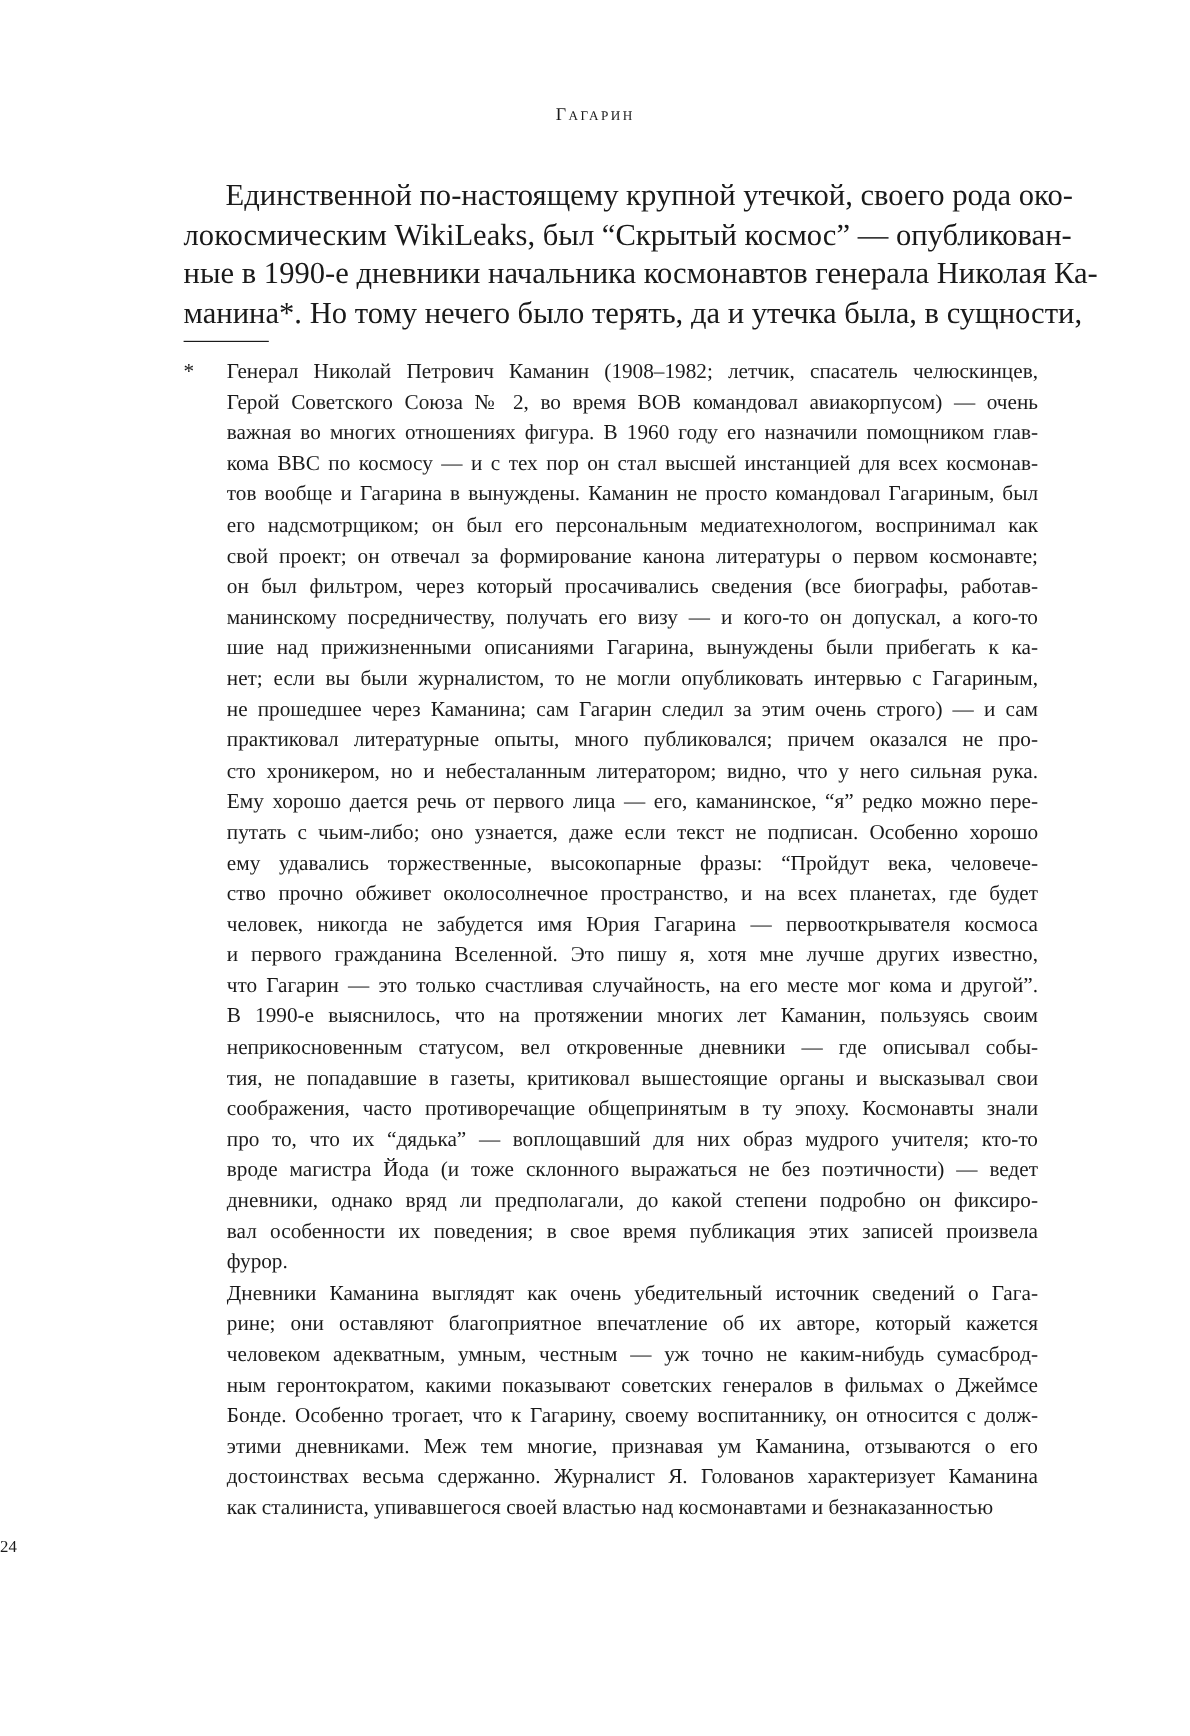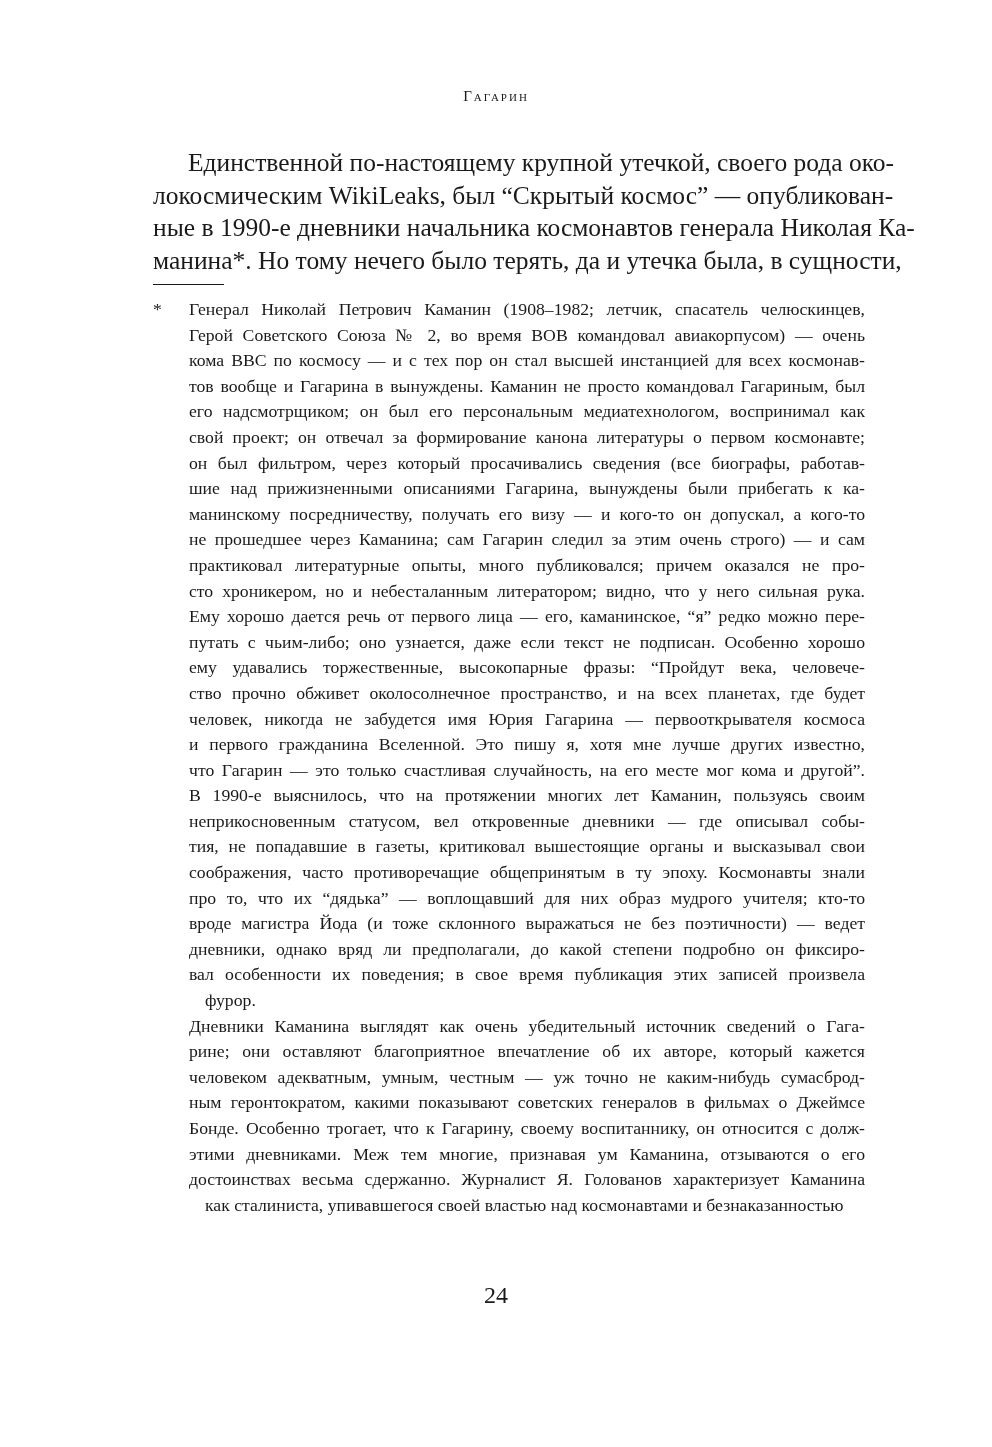--- a/index.html
+++ b/index.html
@@ -9,22 +9,22 @@
                   font-size: 15px; letter-spacing: 2px; font-variant: small-caps; }
   .main-text { position: absolute; top: 147px; left: 153px; width: 712px;
                font-size: 25.5px; line-height: 32.7px; text-align: justify; }
   .main-text .line { display: block; white-space: nowrap; text-align-last: justify; }
   .main-text .line.first { text-indent: 35px; }
   .rule { position: absolute; top: 284px; left: 153px; width: 71px; height: 1px; background: #1a1a1a; }
   .footnote { position: absolute; top: 297px; left: 153px; width: 712px; font-size: 17.7px; line-height: 25.6px; }
   .footnote .mark { position: absolute; left: 0; top: 0; }
   .footnote .body { position: absolute; left: 36px; width: 676px; }
   .footnote .line { display: block; white-space: nowrap; text-align: justify; text-align-last: justify; }
-  .footnote .line.last { text-align-last: left; margin-left: 16px; }
-  .page-number { position: absolute; top: 1282px; left: 0; width: 992px; text-align: center; font-size: 24px; }
+  .footnote .line.last { text-align-last: left; }
+  .page-number { position: absolute; top: 1282px; left: 0; width: 992px; font-size: 14px; }
 </style>
 </head>
 <body>
 
 <div>
   <div class="running-head">Гагарин</div>
 
   <div class="main-text">
     <span class="line first">Единственной по-настоящему крупной утечкой, своего рода око-</span>
     <span class="line">локосмическим WikiLeaks, был “Скрытый космос” — опубликован-</span>
@@ -32,27 +32,29 @@
     <span class="line">манина*. Но тому нечего было терять, да и утечка была, в сущности,</span>
   </div>
 
   <div class="rule"></div>
 
   <div class="footnote">
     <span class="mark">*</span>
     <div class="body" id="fn-body">
         <span class="line">Генерал Николай Петрович Каманин (1908–1982; летчик, спасатель челюскинцев,</span>
         <span class="line">Герой Советского Союза № 2, во время ВОВ командовал авиакорпусом) — очень</span>
+        <span class="line">важная во многих отношениях фигура. В 1960 году его назначили помощником глав-</span>
         <span class="line">кома ВВС по космосу — и с тех пор он стал высшей инстанцией для всех космонав-</span>
         <span class="line">тов вообще и Гагарина в вынуждены. Каманин не просто командовал Гагариным, был</span>
         <span class="line">его надсмотрщиком; он был его персональным медиатехнологом, воспринимал как</span>
         <span class="line">свой проект; он отвечал за формирование канона литературы о первом космонавте;</span>
         <span class="line">он был фильтром, через который просачивались сведения (все биографы, работав-</span>
+        <span class="line">манинскому посредничеству, получать его визу — и кого-то он допускал, а кого-то</span>
         <span class="line">шие над прижизненными описаниями Гагарина, вынуждены были прибегать к ка-</span>
-        <span class="line">манинскому посредничеству, получать его визу — и кого-то он допускал, а кого-то</span>
+        <span class="line">нет; если вы были журналистом, то не могли опубликовать интервью с Гагариным,</span>
         <span class="line">не прошедшее через Каманина; сам Гагарин следил за этим очень строго) — и сам</span>
         <span class="line">практиковал литературные опыты, много публиковался; причем оказался не про-</span>
         <span class="line">сто хроникером, но и небесталанным литератором; видно, что у него сильная рука.</span>
         <span class="line">Ему хорошо дается речь от первого лица — его, каманинское, “я” редко можно пере-</span>
         <span class="line">путать с чьим-либо; оно узнается, даже если текст не подписан. Особенно хорошо</span>
         <span class="line">ему удавались торжественные, высокопарные фразы: “Пройдут века, человече-</span>
         <span class="line">ство прочно обживет околосолнечное пространство, и на всех планетах, где будет</span>
         <span class="line">человек, никогда не забудется имя Юрия Гагарина — первооткрывателя космоса</span>
         <span class="line">и первого гражданина Вселенной. Это пишу я, хотя мне лучше других известно,</span>
         <span class="line">что Гагарин — это только счастливая случайность, на его месте мог кома и другой”.</span>

